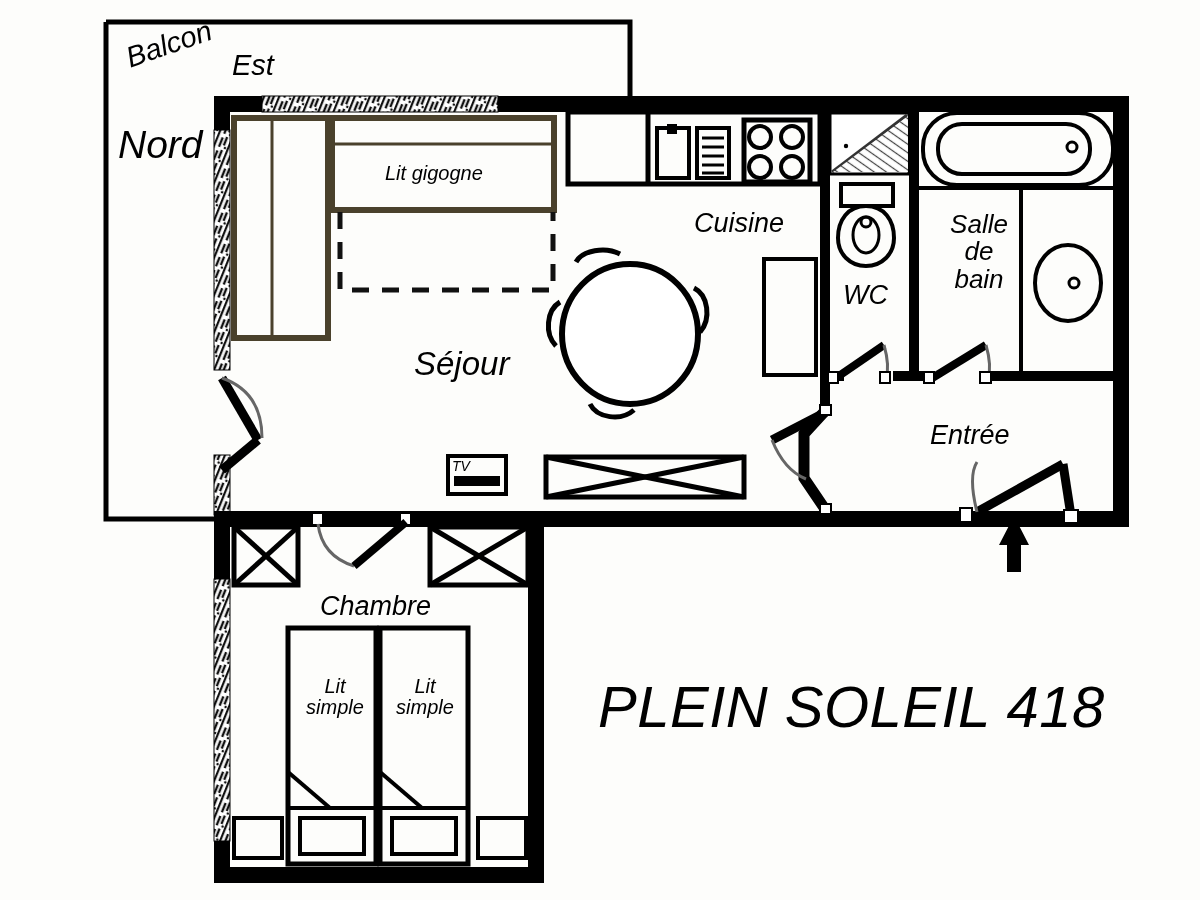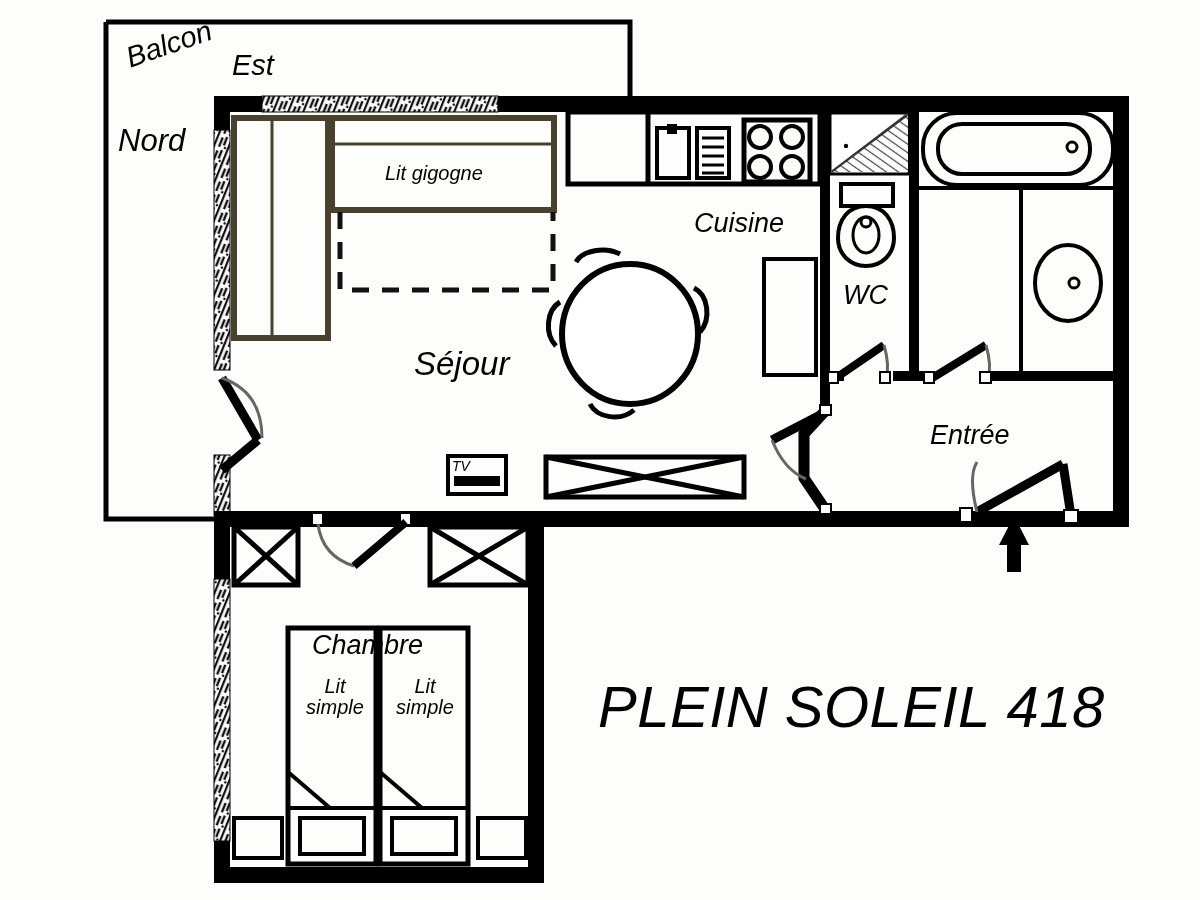--- a/index.html
+++ b/index.html
@@ -26,28 +26,28 @@
     position: absolute;
     font-family: "Liberation Sans", sans-serif;
     font-style: italic;
     color: #000;
     white-space: nowrap;
     line-height: 1.05;
     text-align: center;
   }
   .lbl-balcon  { font-size: 29px; left: 122px; top: 44px; transform: rotate(-19deg); transform-origin: left top; }
   .lbl-est     { font-size: 29px; left: 232px; top: 50px; }
-  .lbl-nord    { font-size: 31px; left: 118px; top: 125px; }
+  .lbl-nord    { font-size: 39px; left: 118px; top: 125px; }
   .lbl-litgig  { font-size: 20px; left: 385px; top: 163px; }
   .lbl-sejour  { font-size: 33px; left: 382px; top: 347px; font-weight: 400; margin-left: 32px; }
   .lbl-cuisine { font-size: 27px; left: 694px; top: 209px; }
   .lbl-wc      { font-size: 27px; left: 843px; top: 281px; }
   .lbl-sdb     { font-size: 26px; left: 939px; top: 211px; text-align: center; width: 80px; }
   .lbl-entree  { font-size: 27px; left: 930px; top: 421px; font-style: italic; }
-  .lbl-chambre { font-size: 27px; left: 312px; top: 592px; margin-top: 39px; }
+  .lbl-chambre { font-size: 27px; left: 320px; top: 592px; }
   .lbl-lit1    { font-size: 20px; left: 300px; top: 676px; width: 70px; }
   .lbl-lit2    { font-size: 20px; left: 390px; top: 676px; width: 70px; }
   .lbl-tv      { font-size: 14px; left: 452px; top: 459px; }
   .lbl-title   {
     font-size: 58px; left: 566px; top: 677px;
     font-style: italic; font-weight: 400; letter-spacing: 0.5px; margin-left: 32px;
   }
 </style>
 </head>
 <body>
@@ -261,20 +261,25 @@
 
   <div class="lbl lbl-balcon">Balcon</div>
   <div class="lbl lbl-est">Est</div>
   <div class="lbl lbl-nord">Nord</div>
 
   <div class="lbl lbl-litgig">Lit gigogne</div>
   <div class="lbl lbl-sejour">Séjour</div>
   <div class="lbl lbl-cuisine">Cuisine</div>
   <div class="lbl lbl-wc">WC</div>
 
+  <div class="lbl lbl-sdb">
+    <div>Salle</div>
+    <div>de</div>
+    <div>bain</div>
+  </div>
 
   <div class="lbl lbl-entree">Entrée</div>
   <div class="lbl lbl-chambre">Chambre</div>
 
   <div class="lbl lbl-lit1">
     <div>Lit</div>
     <div>simple</div>
   </div>
   <div class="lbl lbl-lit2">
     <div>Lit</div>

